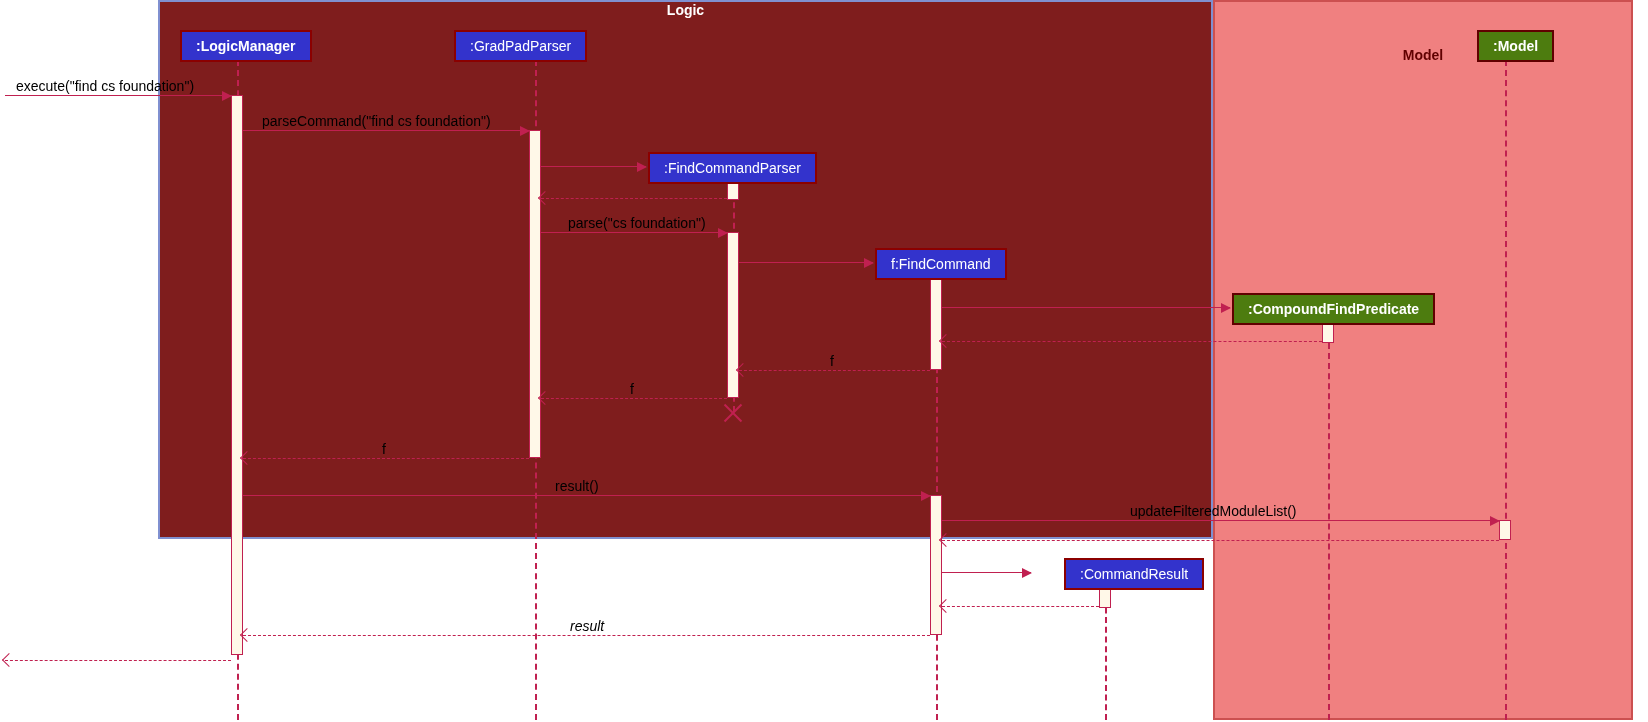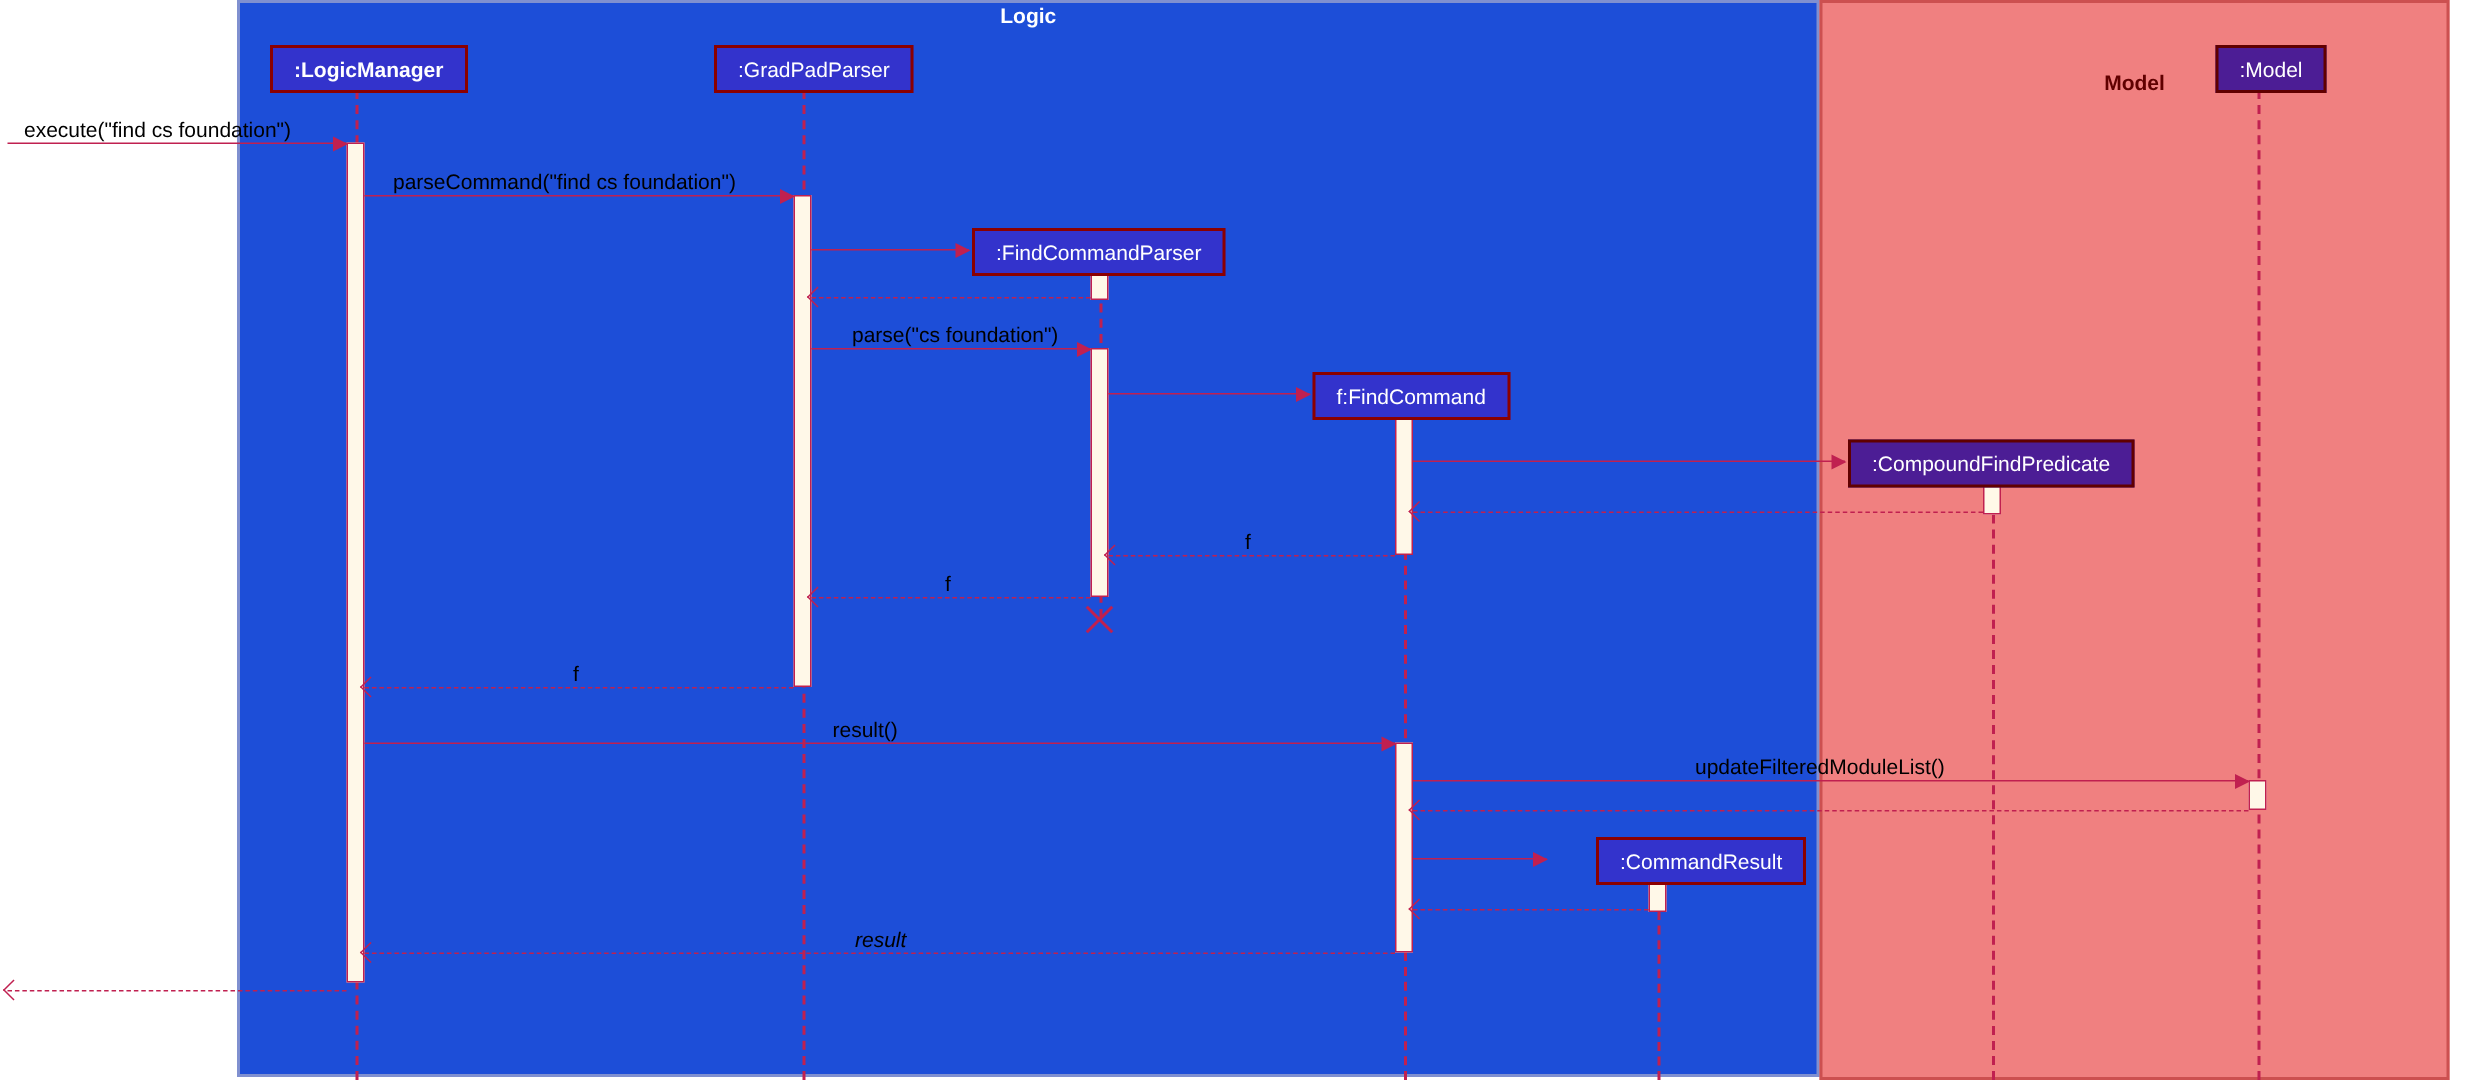--- a/index.html
+++ b/index.html
@@ -1,46 +1,46 @@
 <!DOCTYPE html>
 <html><head>
 <meta charset="utf-8">
 <style>
   * { box-sizing: border-box; margin: 0; padding: 0; }
   body { font-family: Arial, sans-serif; font-size: 14px; background: #fff; width: 1648px; height: 722px; position: relative; overflow: hidden; }
   .frame { position: absolute; border: 2px solid; }
   .frame-title { position: absolute; top: -2px; padding: 2px 10px; font-weight: bold; left: 50%; transform: translateX(-50%); }
   .participant { position: absolute; padding: 6px 14px; border: 2px solid; color: #fff; font-weight: normal; white-space: nowrap; z-index: 5; }
   .blue-box { background: #3333cc; border-color: #8b0000; }
-  .red-box { background: #4c1d95; border-color: #600000; }
+  .red-box { background: #4d7c0f; border-color: #600000; font-weight: bold; }
   .lifeline { position: absolute; width: 0; border-left: 2px dashed #c02050; z-index: 1; }
   .activation { position: absolute; background: #fff8e8; border: 1.5px solid #c02050; z-index: 3; }
   .arrow-solid { position: absolute; height: 0; border-top: 1.5px solid #c02050; z-index: 4; }
   .arrow-dashed { position: absolute; height: 0; border-top: 1.5px dashed #c02050; z-index: 4; }
   .arrowhead-r { position: absolute; right: -1px; top: -5px; width: 0; height: 0; border-left: 10px solid #c02050; border-top: 5px solid transparent; border-bottom: 5px solid transparent; }
   .arrowhead-l-open { position: absolute; left: -1px; top: -6px; width: 10px; height: 10px; border-top: 1.5px solid #c02050; border-left: 1.5px solid #c02050; transform: rotate(-45deg); }
   .msg-label { position: absolute; font-size: 14px; color: #000; white-space: nowrap; z-index: 6; }
   .destroy-x { position: absolute; z-index: 6; }
   .destroy-x::before, .destroy-x::after { content: ''; position: absolute; width: 24px; height: 2px; background: #c02050; top: 10px; left: 0; }
   .destroy-x::before { transform: rotate(45deg); }
   .destroy-x::after { transform: rotate(-45deg); }
 </style>
 </head>
 <body>
 
-<div class="frame" style="left:158px; top:0px; width:1055px; height:718px; background:#1d4ed8; border-color:#8090d0;padding-left:39px;">
+<div class="frame" style="left:158px; top:0px; width:1055px; height:539px; background:#7f1d1d; border-color:#8090d0;padding-left:39px;">
   <div class="frame-title" style="color:#fff;">Logic</div>
 </div>
 
 <div class="frame" style="left:1213px; top:0px; width:420px; height:720px; background:#f08080; border-color:#cc5050;">
   <div class="frame-title" style="color:#600000;margin-top:45px;">Model</div>
 </div>
 
 <div class="participant blue-box" style="left:180px; top:30px;font-weight:bold;">:LogicManager</div>
-<div class="participant blue-box" style="left:476px; top:30px;">:GradPadParser</div>
+<div class="participant blue-box" style="left:454px; top:30px;">:GradPadParser</div>
 <div class="participant blue-box" style="left:648px; top:152px;">:FindCommandParser</div>
 <div class="participant blue-box" style="left:875px; top:248px;">f:FindCommand</div>
 <div class="participant red-box" style="left:1232px; top:293px;">:CompoundFindPredicate</div>
 <div class="participant blue-box" style="left:1064px; top:558px;">:CommandResult</div>
 <div class="participant red-box" style="left:1477px; top:30px;">:Model</div>
 
 <div class="lifeline" style="left:237px; top:60px; height:660px;"></div>
 <div class="lifeline" style="left:535px; top:60px; height:660px;"></div>
 <div class="lifeline" style="left:733px; top:182px; height:230px;"></div>
 <div class="lifeline" style="left:936px; top:278px; height:442px;"></div>

